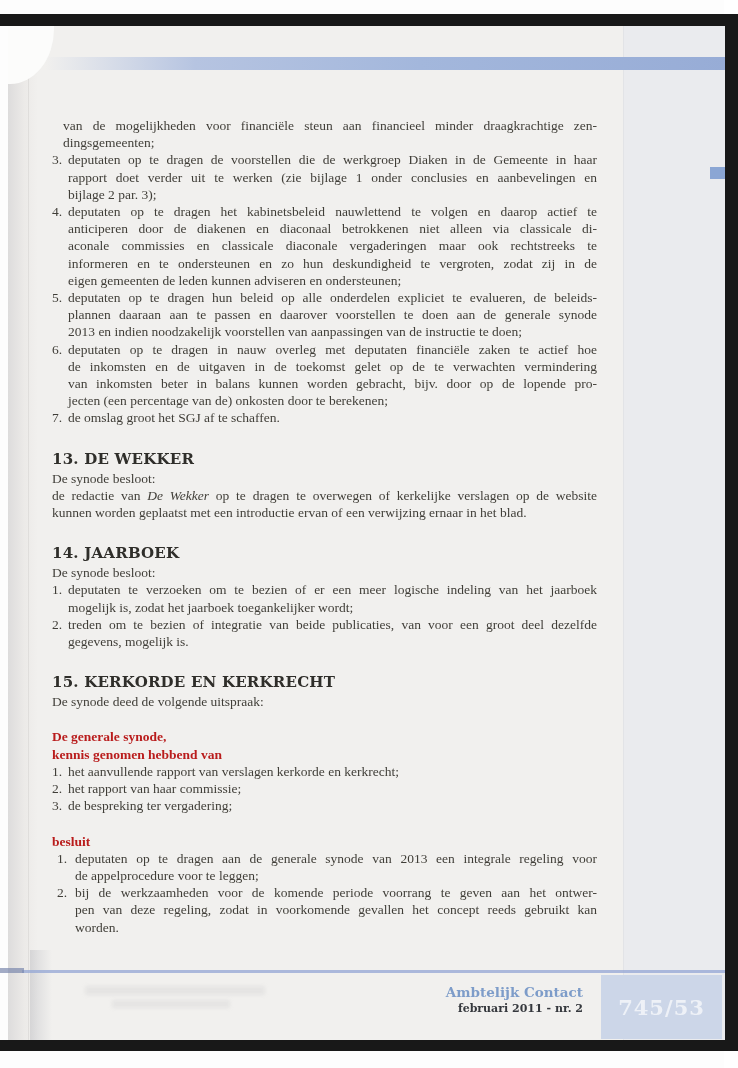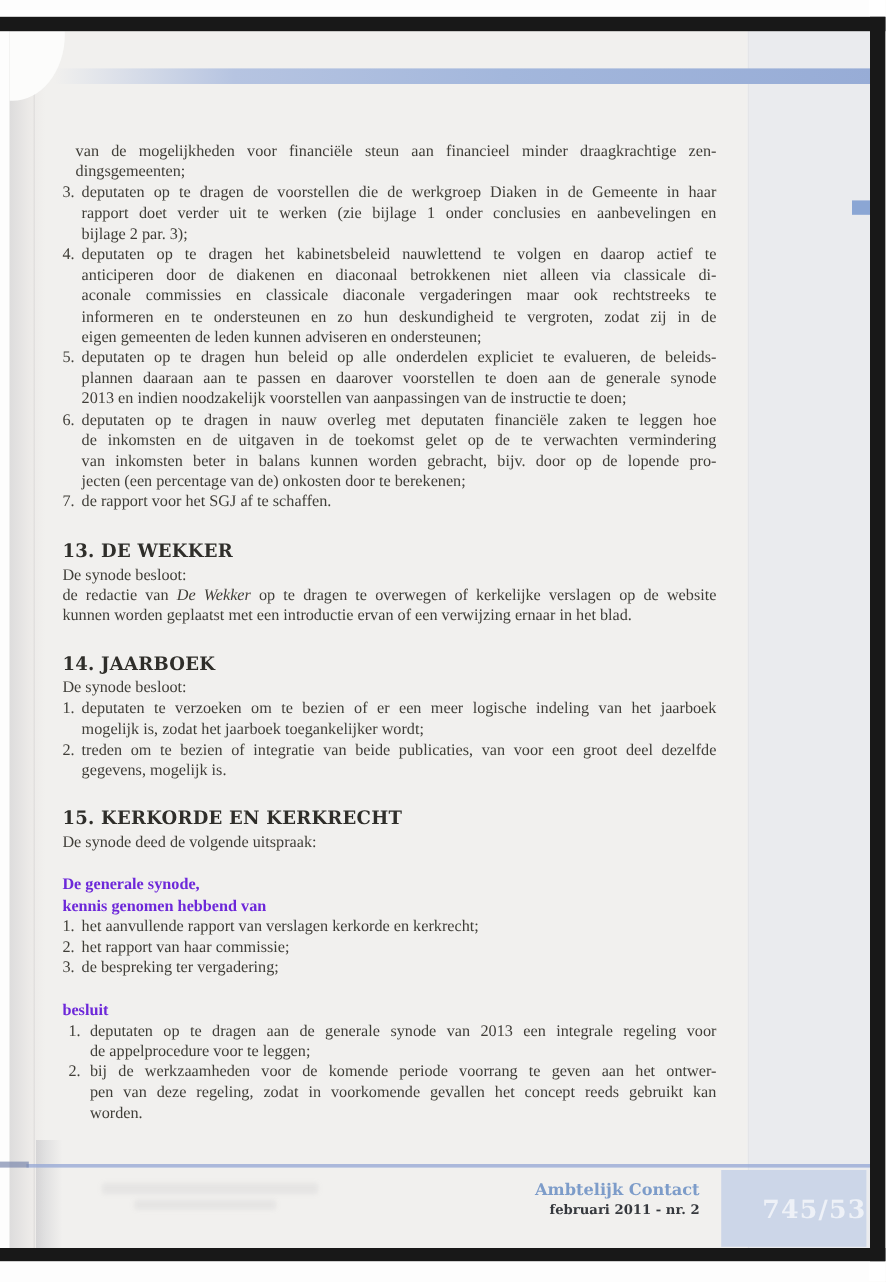--- a/index.html
+++ b/index.html
@@ -33,34 +33,34 @@
   .just{text-align:justify;text-align-last:justify;}
   .b-cont{padding-left:11px;}
   .b-item{display:flex;}
   .b-item .num{flex:0 0 16px;width:16px;}
   .b-item .ibody{flex:1;min-width:0;}
   .b-item.wide{padding-left:5px;}
   .b-item.wide .num{flex-basis:18px;width:18px;}
   .b-heading{margin:21px 0 0 0;font-family:"DejaVu Serif", serif;font-weight:bold;
       font-size:15.5px;line-height:22px;color:var(--heading-text);letter-spacing:.2px;
       transform:scaleX(.97);transform-origin:left;}
-  .b-bold{font-weight:bold;min-height:17.2px;color:#6d28d9;}
+  .b-bold{font-weight:bold;min-height:17.2px;color:#b91c1c;}
   .b-gap{height:18px;}
   
   .ghost{position:absolute;background:rgba(130,132,140,0.10);filter:blur(2px);border-radius:2px;}
   .g1{left:85px;top:986px;width:180px;height:9px;}
   .g2{left:112px;top:1000px;width:118px;height:8px;}
   
   .footer-rule{position:absolute;left:22px;top:970px;width:706px;height:2.5px;background:var(--footer-rule);opacity:.75;}
   .footer-rule-left{position:absolute;left:0;top:968px;width:24px;height:5px;background:#7b88ad;opacity:.7;}
   .footer{position:absolute;right:141px;top:984px;text-align:right;font-family:"DejaVu Serif", serif;margin-left:12px;}
   .f-mag{font-size:13.5px;font-weight:bold;color:var(--magazine-blue);line-height:16px;}
   .f-issue{font-size:11px;font-weight:bold;color:var(--issue-dark);line-height:18px;}
   .pagenum-box{position:absolute;left:601px;top:975px;width:121px;height:64px;background:var(--pagebox);
-      display:flex;align-items:center;justify-content:flex-end;}
+      display:flex;align-items:center;justify-content:center;}
   .pagenum-box span{font-family:"DejaVu Serif", serif;font-weight:bold;font-size:21px;
       color:var(--pagenum-text);opacity:.82;letter-spacing:1px;}
   i{font-style:italic;}
 </style>
 </head>
 <body>
 
 <div class="scan">
   <div class="page-bg"></div>
   <div class="left-shade"></div>
@@ -98,30 +98,30 @@
         <span class="num">5.</span>
         <div class="ibody">
           <div class="line just">deputaten op te dragen hun beleid op alle onderdelen expliciet te evalueren, de beleids-</div>
           <div class="line just">plannen daaraan aan te passen en daarover voorstellen te doen aan de generale synode</div>
           <div class="line">2013 en indien noodzakelijk voorstellen van aanpassingen van de instructie te doen;</div>
         </div>
       </div>
       <div class="b-item">
         <span class="num">6.</span>
         <div class="ibody">
-          <div class="line just">deputaten op te dragen in nauw overleg met deputaten financiële zaken te leggen hoe</div>
+          <div class="line just">deputaten op te dragen in nauw overleg met deputaten financiële zaken te actief hoe</div>
           <div class="line just">de inkomsten en de uitgaven in de toekomst gelet op de te verwachten vermindering</div>
           <div class="line just">van inkomsten beter in balans kunnen worden gebracht, bijv. door op de lopende pro-</div>
           <div class="line">jecten (een percentage van de) onkosten door te berekenen;</div>
         </div>
       </div>
       <div class="b-item">
         <span class="num">7.</span>
         <div class="ibody">
-          <div class="line">de rapport voor het SGJ af te schaffen.</div>
+          <div class="line">de omslag groot het SGJ af te schaffen.</div>
         </div>
       </div>
       <div class="b-heading">13. DE WEKKER</div>
       <div class="b-par">
         <div class="line">De synode besloot:</div>
       </div>
       <div class="b-par">
         <div class="line just"><span>de redactie van </span><i>De Wekker</i><span> op te dragen te overwegen of kerkelijke verslagen op de website</span></div>
         <div class="line">kunnen worden geplaatst met een introductie ervan of een verwijzing ernaar in het blad.</div>
       </div>

